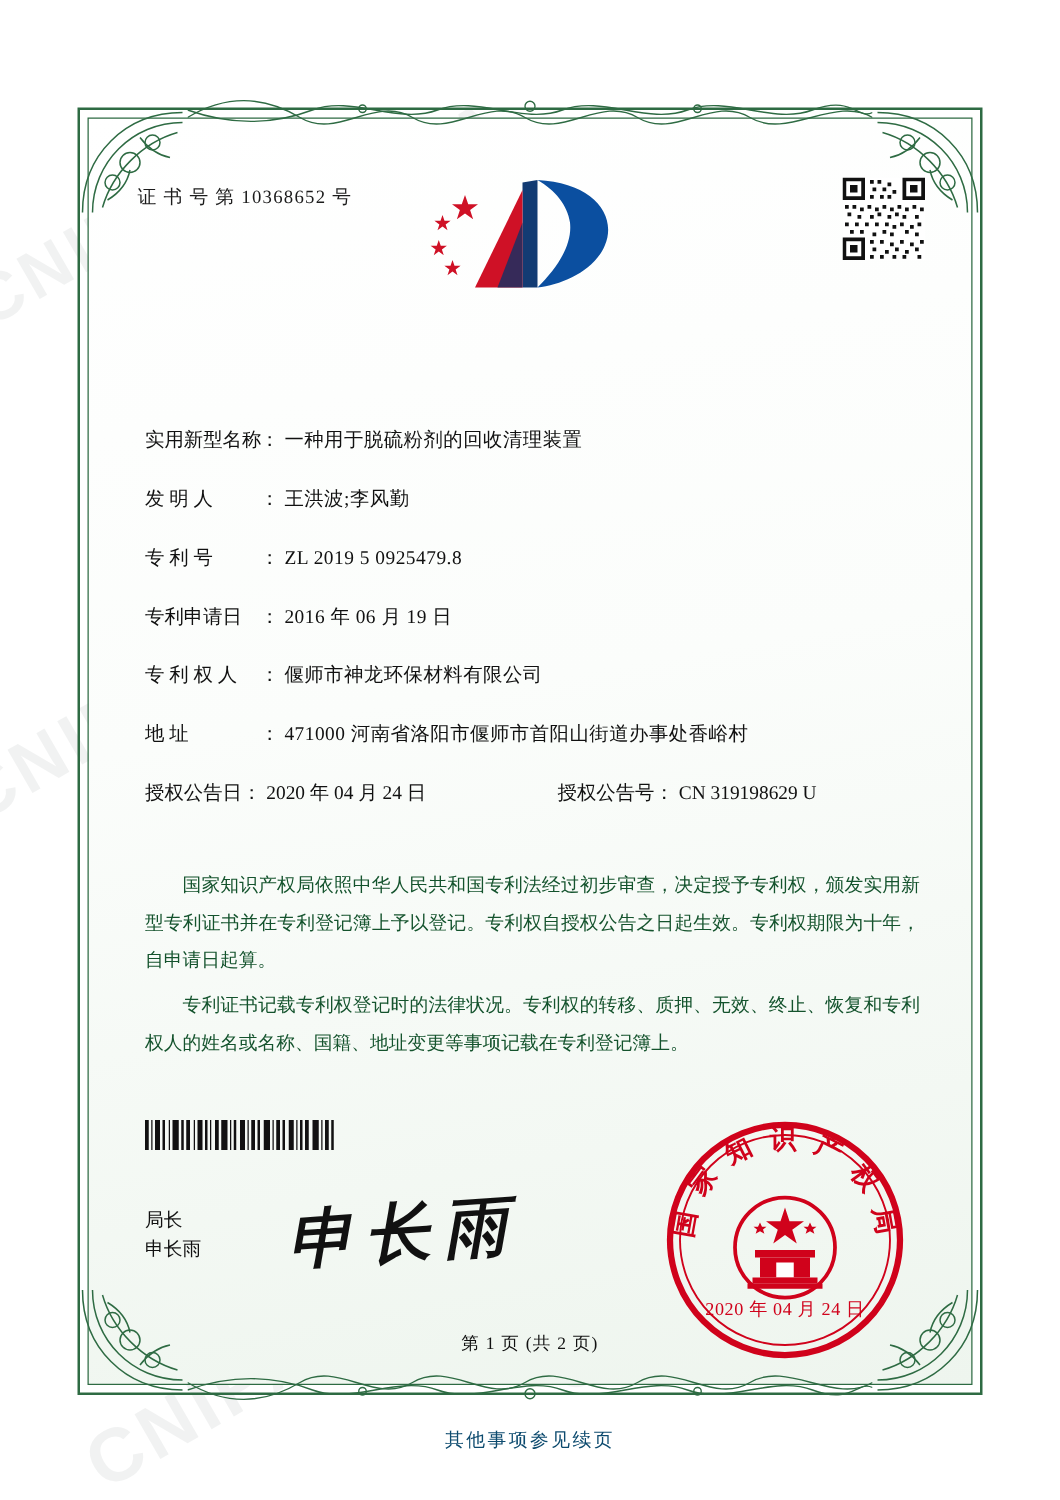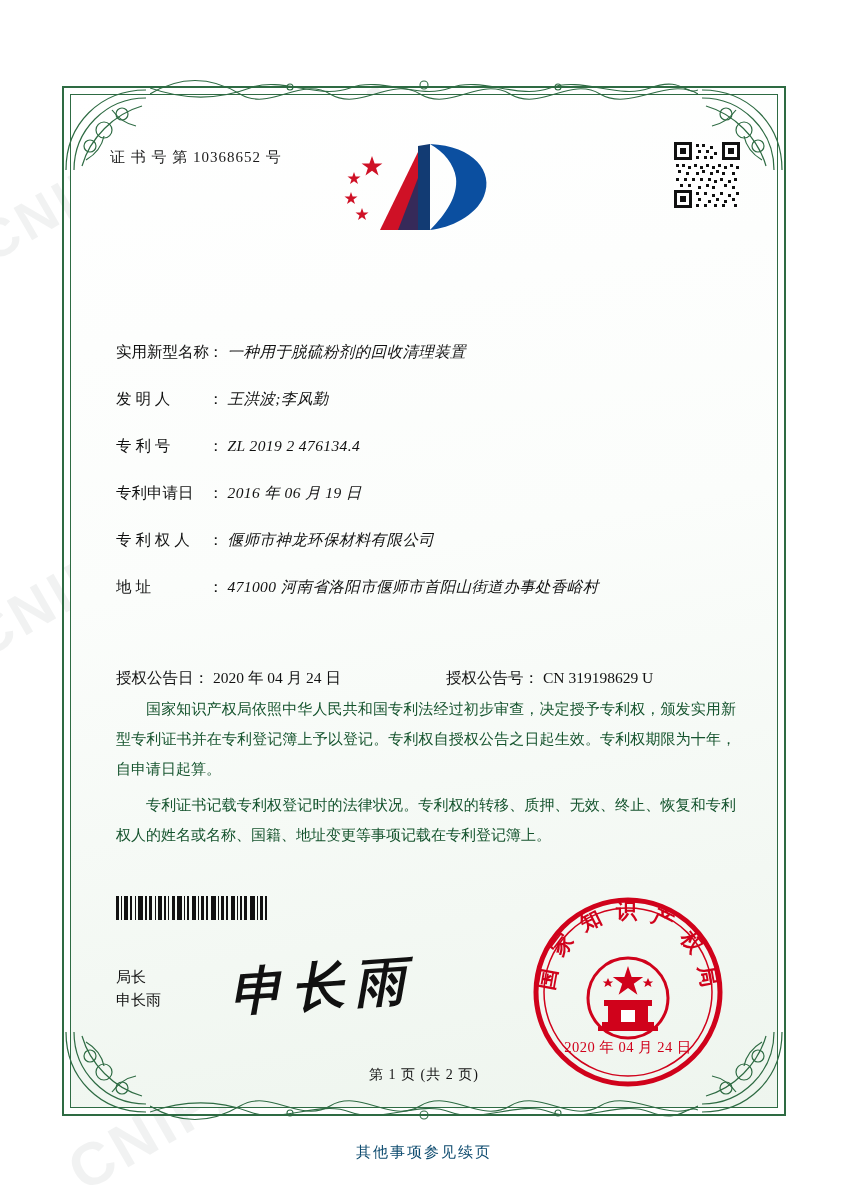--- a/index.html
+++ b/index.html
@@ -155,40 +155,39 @@
     letter-spacing: 0px;
     white-space: nowrap;
   }
   .field-sep {
     flex: 0 0 auto;
     padding-right: 4px;
   }
   .field-value {
     flex: 1 1 auto;
     letter-spacing: 0.4px;
-    font-style: italic;
   }
 
   .dual-row {
     display: flex;
     align-items: baseline;
     font-size: 15.5px;
     color: #111;
     margin-bottom: 18px;
   }
   .dual-left {
     flex: 0 0 330px;
     display: flex;
     align-items: baseline;
   }
   .dual-right {
     display: flex;
     align-items: baseline;
   }
-  .dual-label { white-space: nowrap; margin-top: 44px; }
+  .dual-label { white-space: nowrap; }
 
   .paragraphs {
     position: absolute;
     left: 46px;
     right: 42px;
     top: 600px;
     font-size: 15px;
     color: #14532d;
     line-height: 2.0;
     text-align: justify;
@@ -490,21 +489,21 @@
 
       <div class="field-row">
         <span class="field-label">发    明    人</span>
         <span class="field-sep">：</span>
         <span class="field-value">王洪波;李风勤</span>
       </div>
 
       <div class="field-row">
         <span class="field-label">专    利    号</span>
         <span class="field-sep">：</span>
-        <span class="field-value">ZL 2019 2 476134.4</span>
+        <span class="field-value">ZL 2019 5 0925479.8</span>
       </div>
 
       <div class="field-row">
         <span class="field-label">专利申请日</span>
         <span class="field-sep">：</span>
         <span class="field-value">2016 年 06 月 19 日</span>
       </div>
 
       <div class="field-row">
         <span class="field-label">专 利 权 人</span>

